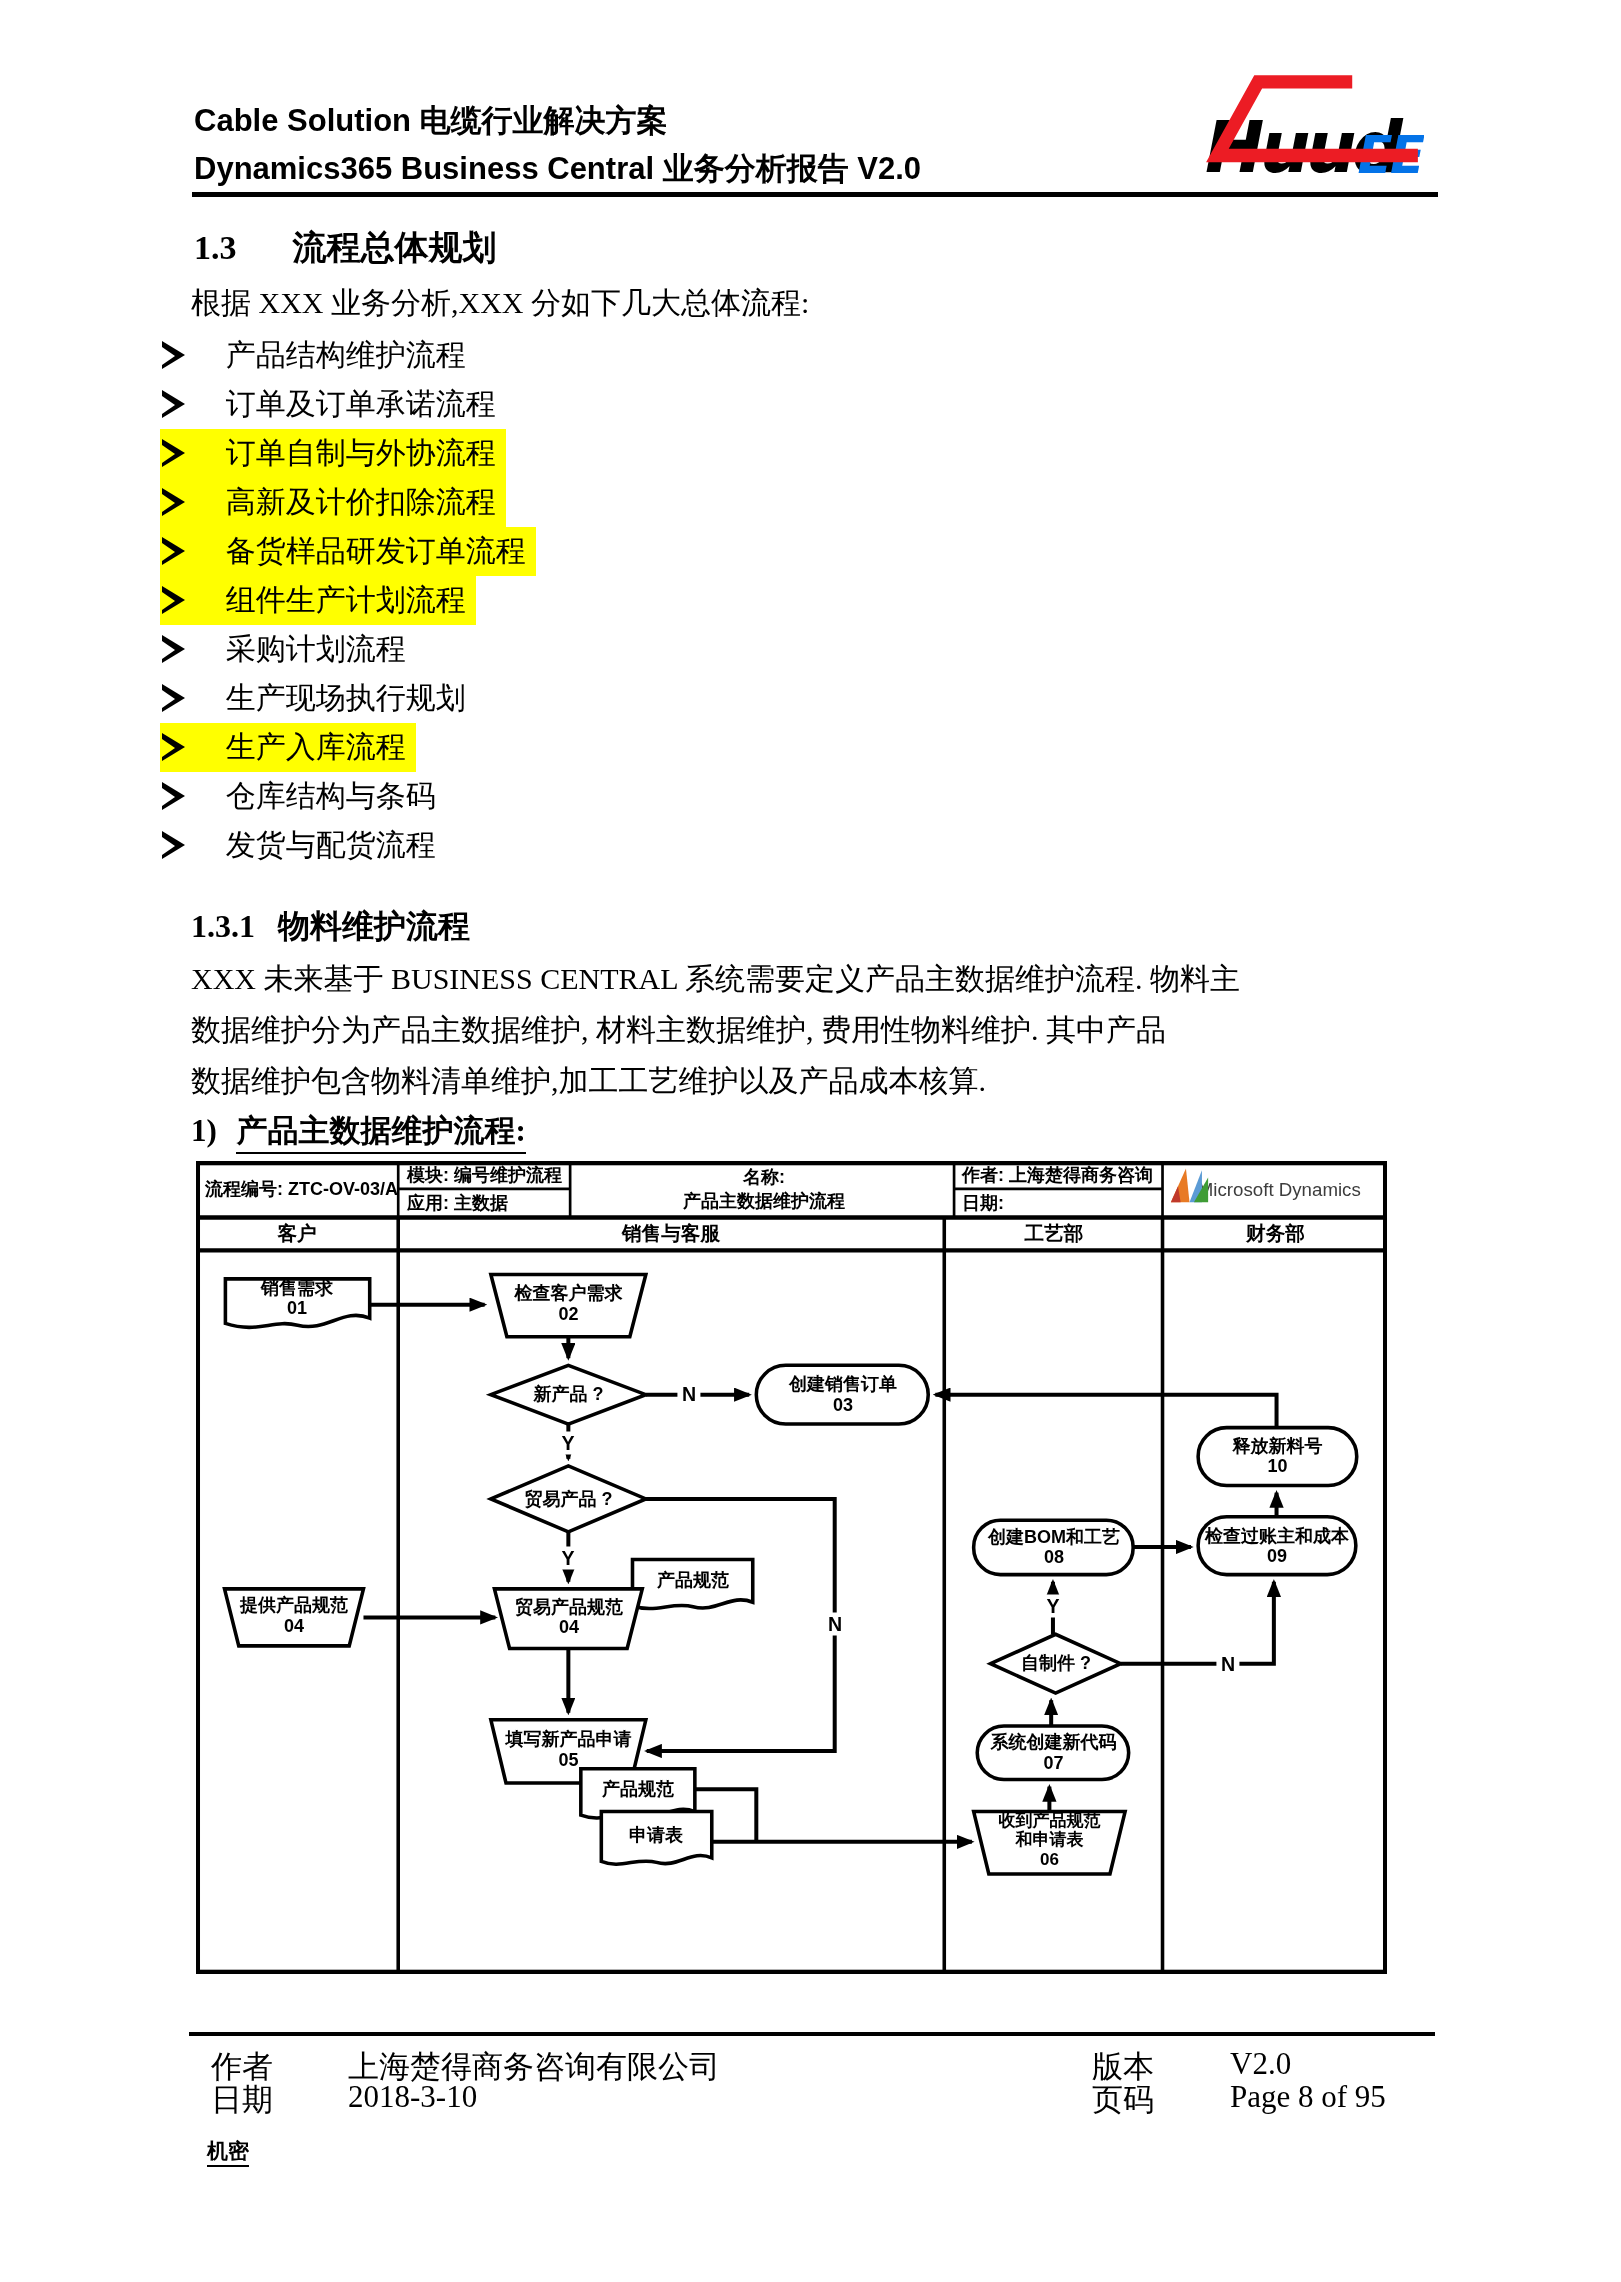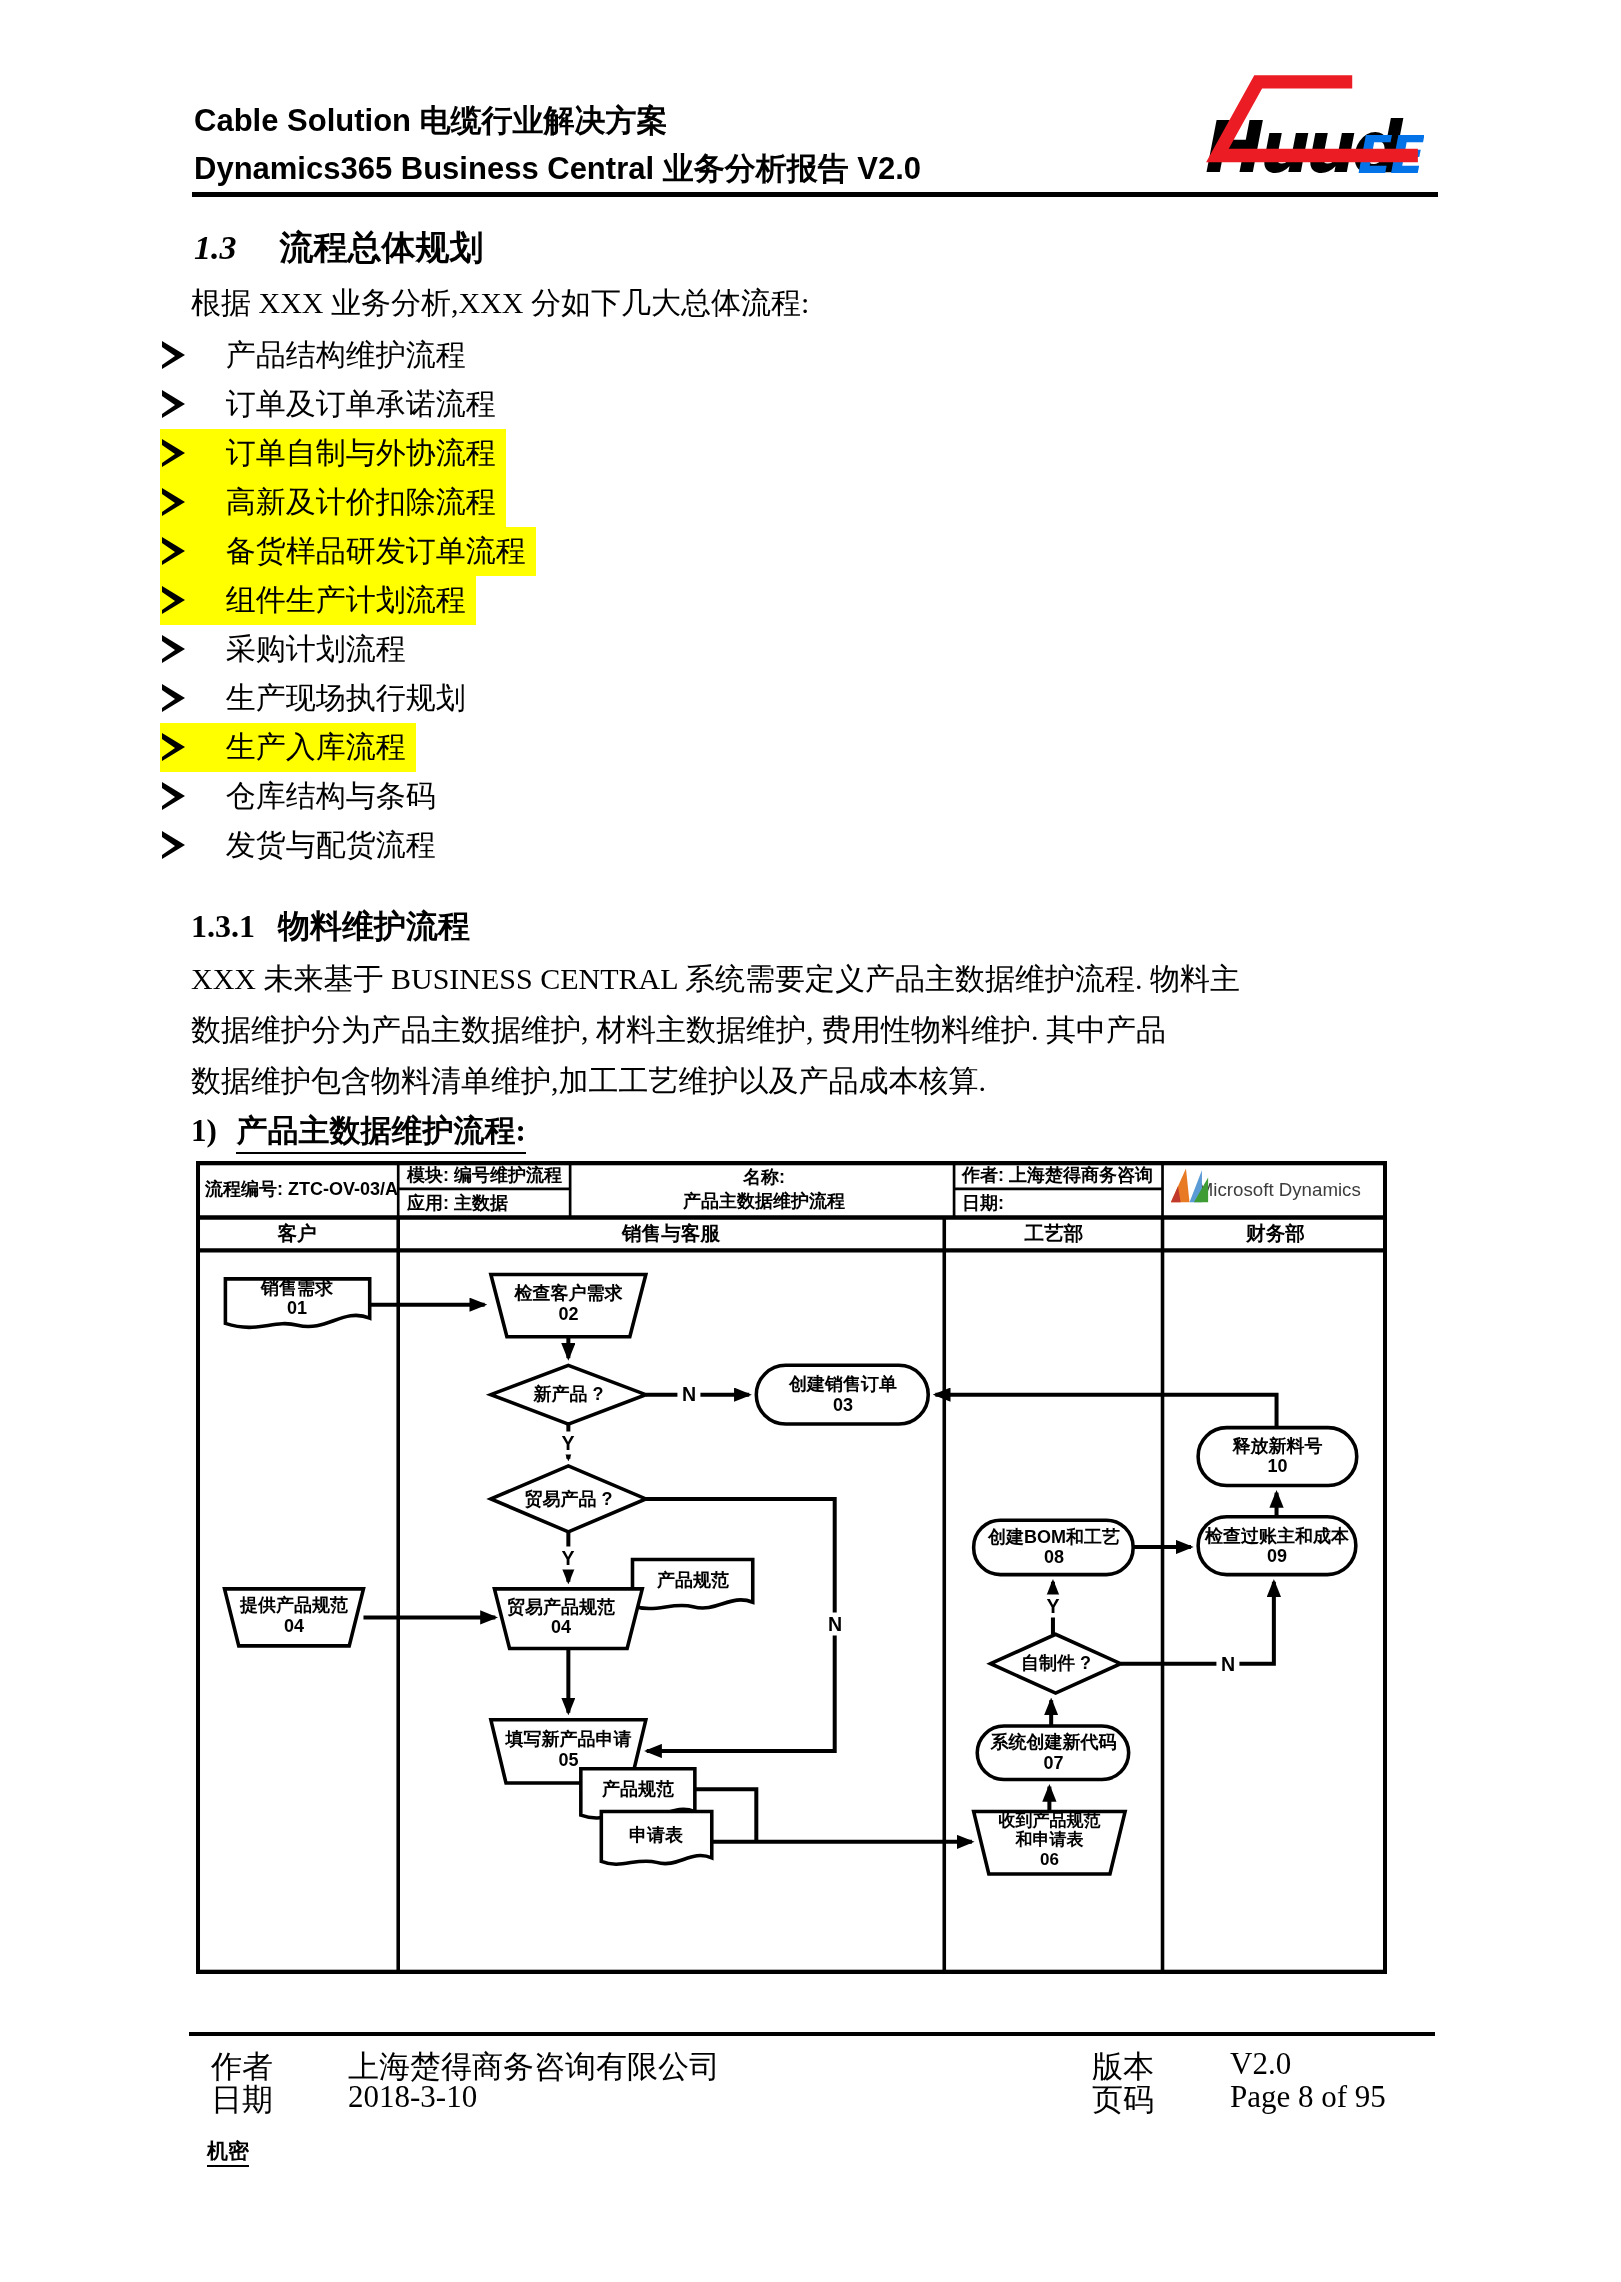--- a/index.html
+++ b/index.html
@@ -6,21 +6,21 @@
   #page{position:relative;width:1622px;height:2282px;background:#ffffff;overflow:hidden;
         font-family:"Liberation Sans",sans-serif;color:#000;}
   .abs{position:absolute;}
 
   
   .htitle{font-weight:bold;font-size:31px;line-height:36px;white-space:nowrap;}
   #hrule{left:192px;top:192px;width:1246px;height:4.5px;background:#000;}
 
   
   .h2{font-size:34px;font-weight:bold;font-family:"Liberation Serif",serif;white-space:nowrap;}
-  .h2 .num{margin-right:43px;font-style:italic;}
+  .h2 .num{margin-right:56px;}
   .h3{font-size:32px;font-weight:bold;font-family:"Liberation Serif",serif;white-space:nowrap;}
   .h3 .num{margin-right:23px;}
   .body-text{font-size:30px;font-family:"Liberation Serif",serif;white-space:nowrap;}
   .pline{height:51px;}
   .h4{font-size:31px;font-weight:bold;font-family:"Liberation Serif",serif;white-space:nowrap;}
   .h4 .u{border-bottom:2.7px solid #000;padding-bottom:3.6px;margin-left:19.6px;}
 
   
   #bullets{left:160px;top:331px;list-style:none;margin:0;padding:0;}
   .bullet{height:49px;display:flex;align-items:center;}
@@ -270,21 +270,21 @@
       <div>检查过账主和成本</div>
       <div>09</div>
     </div>
     <div class="fl" style="left:28.5px;top:428px;width:139px;height:53px;">
       <div>提供产品规范</div>
       <div>04</div>
     </div>
     <div class="fl" style="left:437px;top:397px;width:120px;height:45px;">
       <div>产品规范</div>
     </div>
-    <div class="fl" style="left:291px;top:428px;width:148px;height:56px;justify-content:center;">
+    <div class="fl" style="left:299px;top:428px;width:148px;height:56px;justify-content:center;">
       <div>贸易产品规范</div>
       <div>04</div>
     </div>
     <div class="fl" style="left:795px;top:473px;width:130px;height:59px;text-align:center;">
       <div>自制件 ?</div>
     </div>
     <div class="fl" style="left:295px;top:559px;width:155px;height:59px;">
       <div>填写新产品申请</div>
       <div>05</div>
     </div>

